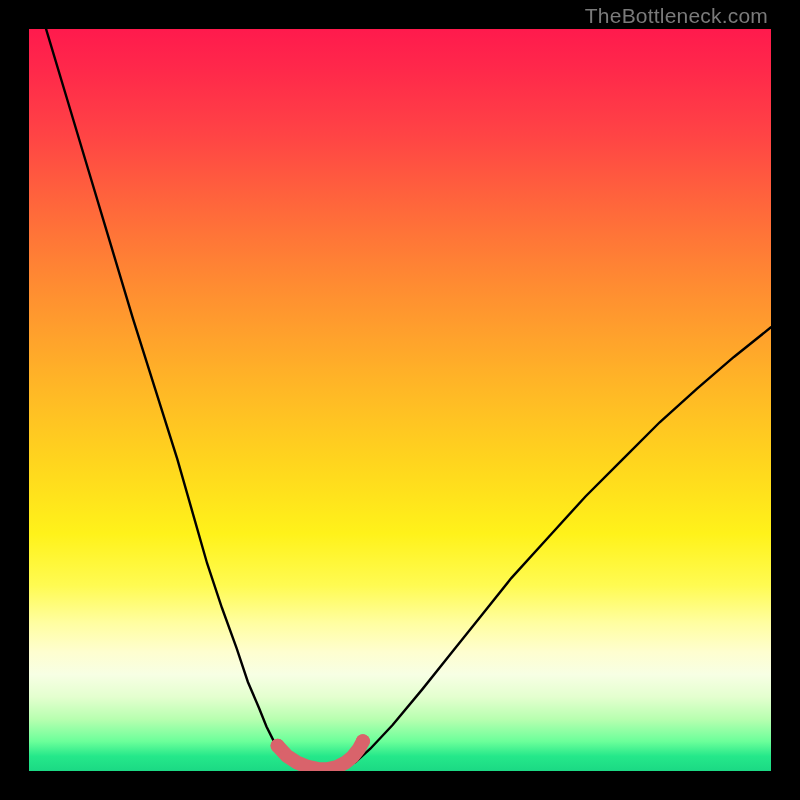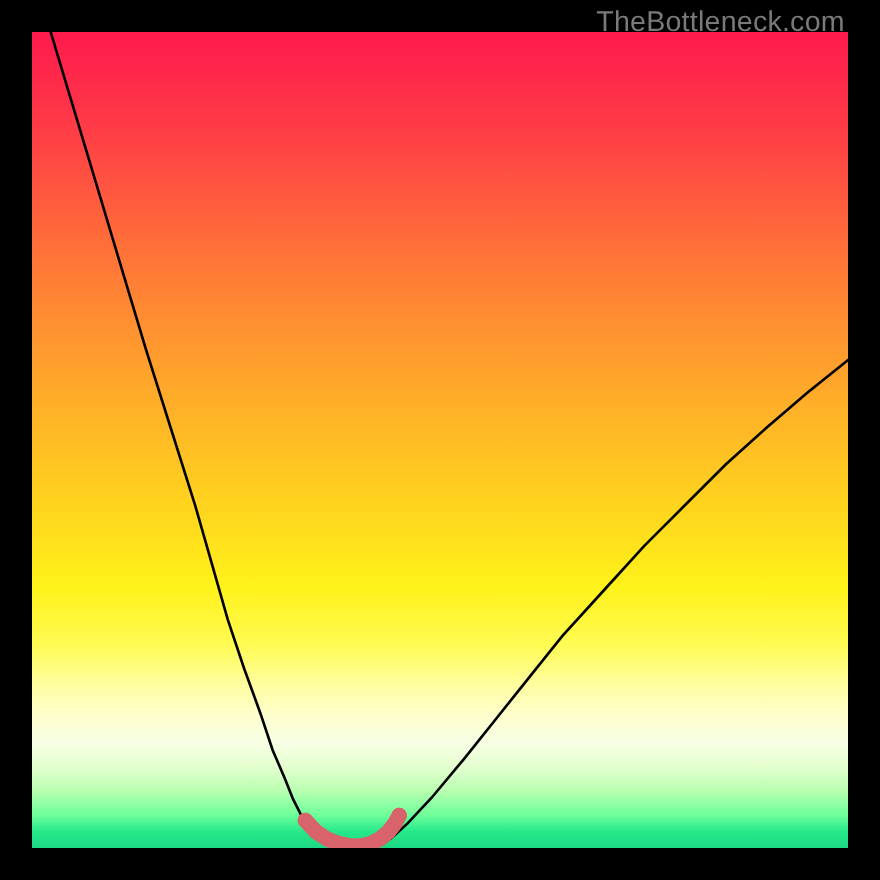--- a/index.html
+++ b/index.html
@@ -59,21 +59,21 @@
     left: 0;
     top: 0;
     width: 742px;
     height: 742px;
   }
   .watermark {
     position: absolute;
     top: 4px;
     right: 32px;
     color: #7a7a7a;
-    font-size: 26px;
+    font-size: 21px;
     font-weight: 500;
     letter-spacing: 0.2px;
   }
 </style>
 </head>
 <body>
 
 <div class="frame">
 
   <div class="plot">

